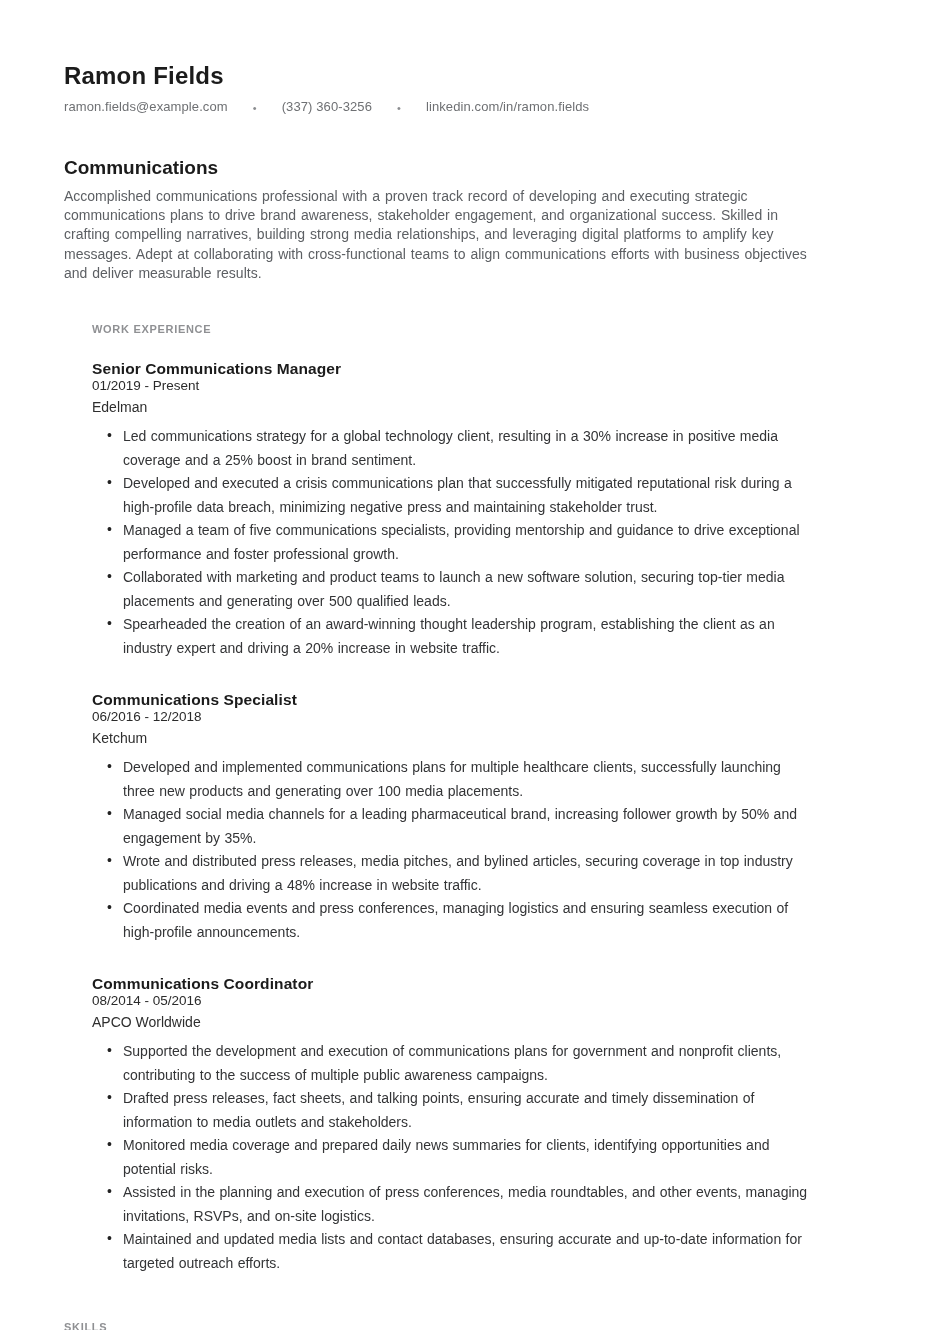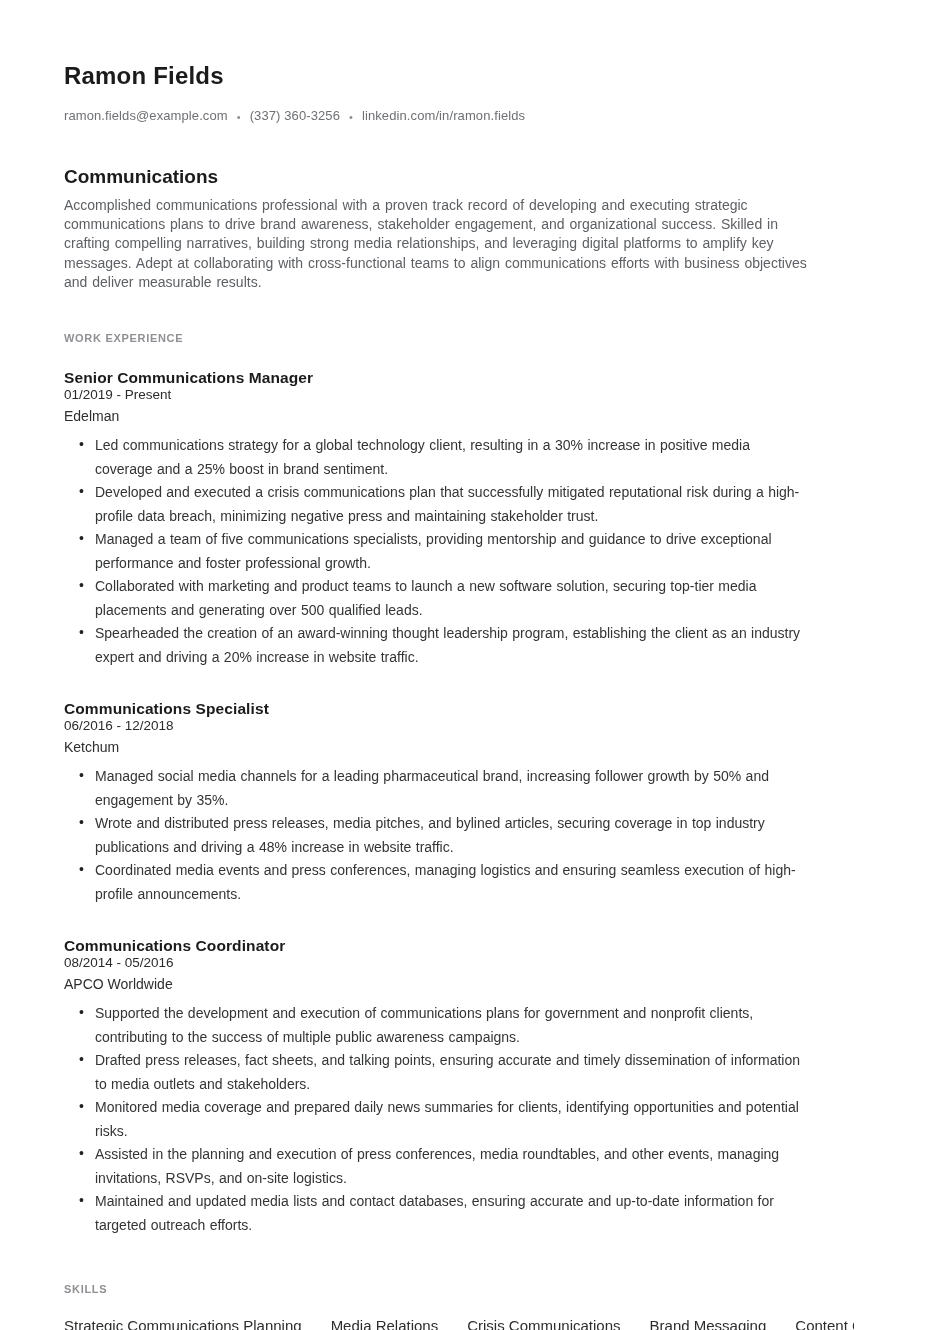--- a/index.html
+++ b/index.html
@@ -21,24 +21,24 @@
 
   
   .name {
     font-size: 24px;
     font-weight: 700;
     color: #1b1b1b;
     line-height: 1.2;
     letter-spacing: 0.2px;
   }
   .contact-line {
-    margin-top: 17px;
+    margin-top: 8px;
     display: flex;
     align-items: flex-end;
-    gap: 9px;
+    gap: 25px;
     font-size: 13px;
     color: #6e7073;
     letter-spacing: 0.1px;
   }
   .contact-sep { color: #8a8c8f; font-size: 11px; }
 
   
   .summary-section { margin-top: 43px; }
   .summary-title {
     font-size: 19px;
@@ -54,21 +54,21 @@
     max-width: 830px;
   }
 
   
   .eyebrow {
     font-size: 11px;
     font-weight: 700;
     letter-spacing: 0.7px;
     color: #8f9093;
   }
-  .work-section { margin-top: 40px; }
+  .work-section { margin-top: 40px; margin-left: 28px; }
 
   
   .job { margin-top: 25px; }
   .job + .job { margin-top: 31px; }
   .job-header {
     display: flex;
     justify-content: space-between;
     align-items: baseline;
     flex-direction: column;
   }
@@ -163,20 +163,21 @@
     </div>
 
     <div class="job">
       <div class="job-header">
         <span class="job-title">Communications Specialist</span>
         <span class="job-dates">06/2016 - 12/2018</span>
       </div>
       <div class="company">Ketchum</div>
       <ul class="bullets">
 
+      <li>Developed and implemented communications plans for multiple healthcare clients, successfully launching three new products and generating over 100 media placements.</li>
           <li>Managed social media channels for a leading pharmaceutical brand, increasing follower growth by 50% and engagement by 35%.</li>
           <li>Wrote and distributed press releases, media pitches, and bylined articles, securing coverage in top industry publications and driving a 48% increase in website traffic.</li>
           <li>Coordinated media events and press conferences, managing logistics and ensuring seamless execution of high-profile announcements.</li>
         </ul>
     </div>
 
     <div class="job">
       <div class="job-header">
         <span class="job-title">Communications Coordinator</span>
         <span class="job-dates">08/2014 - 05/2016</span>

